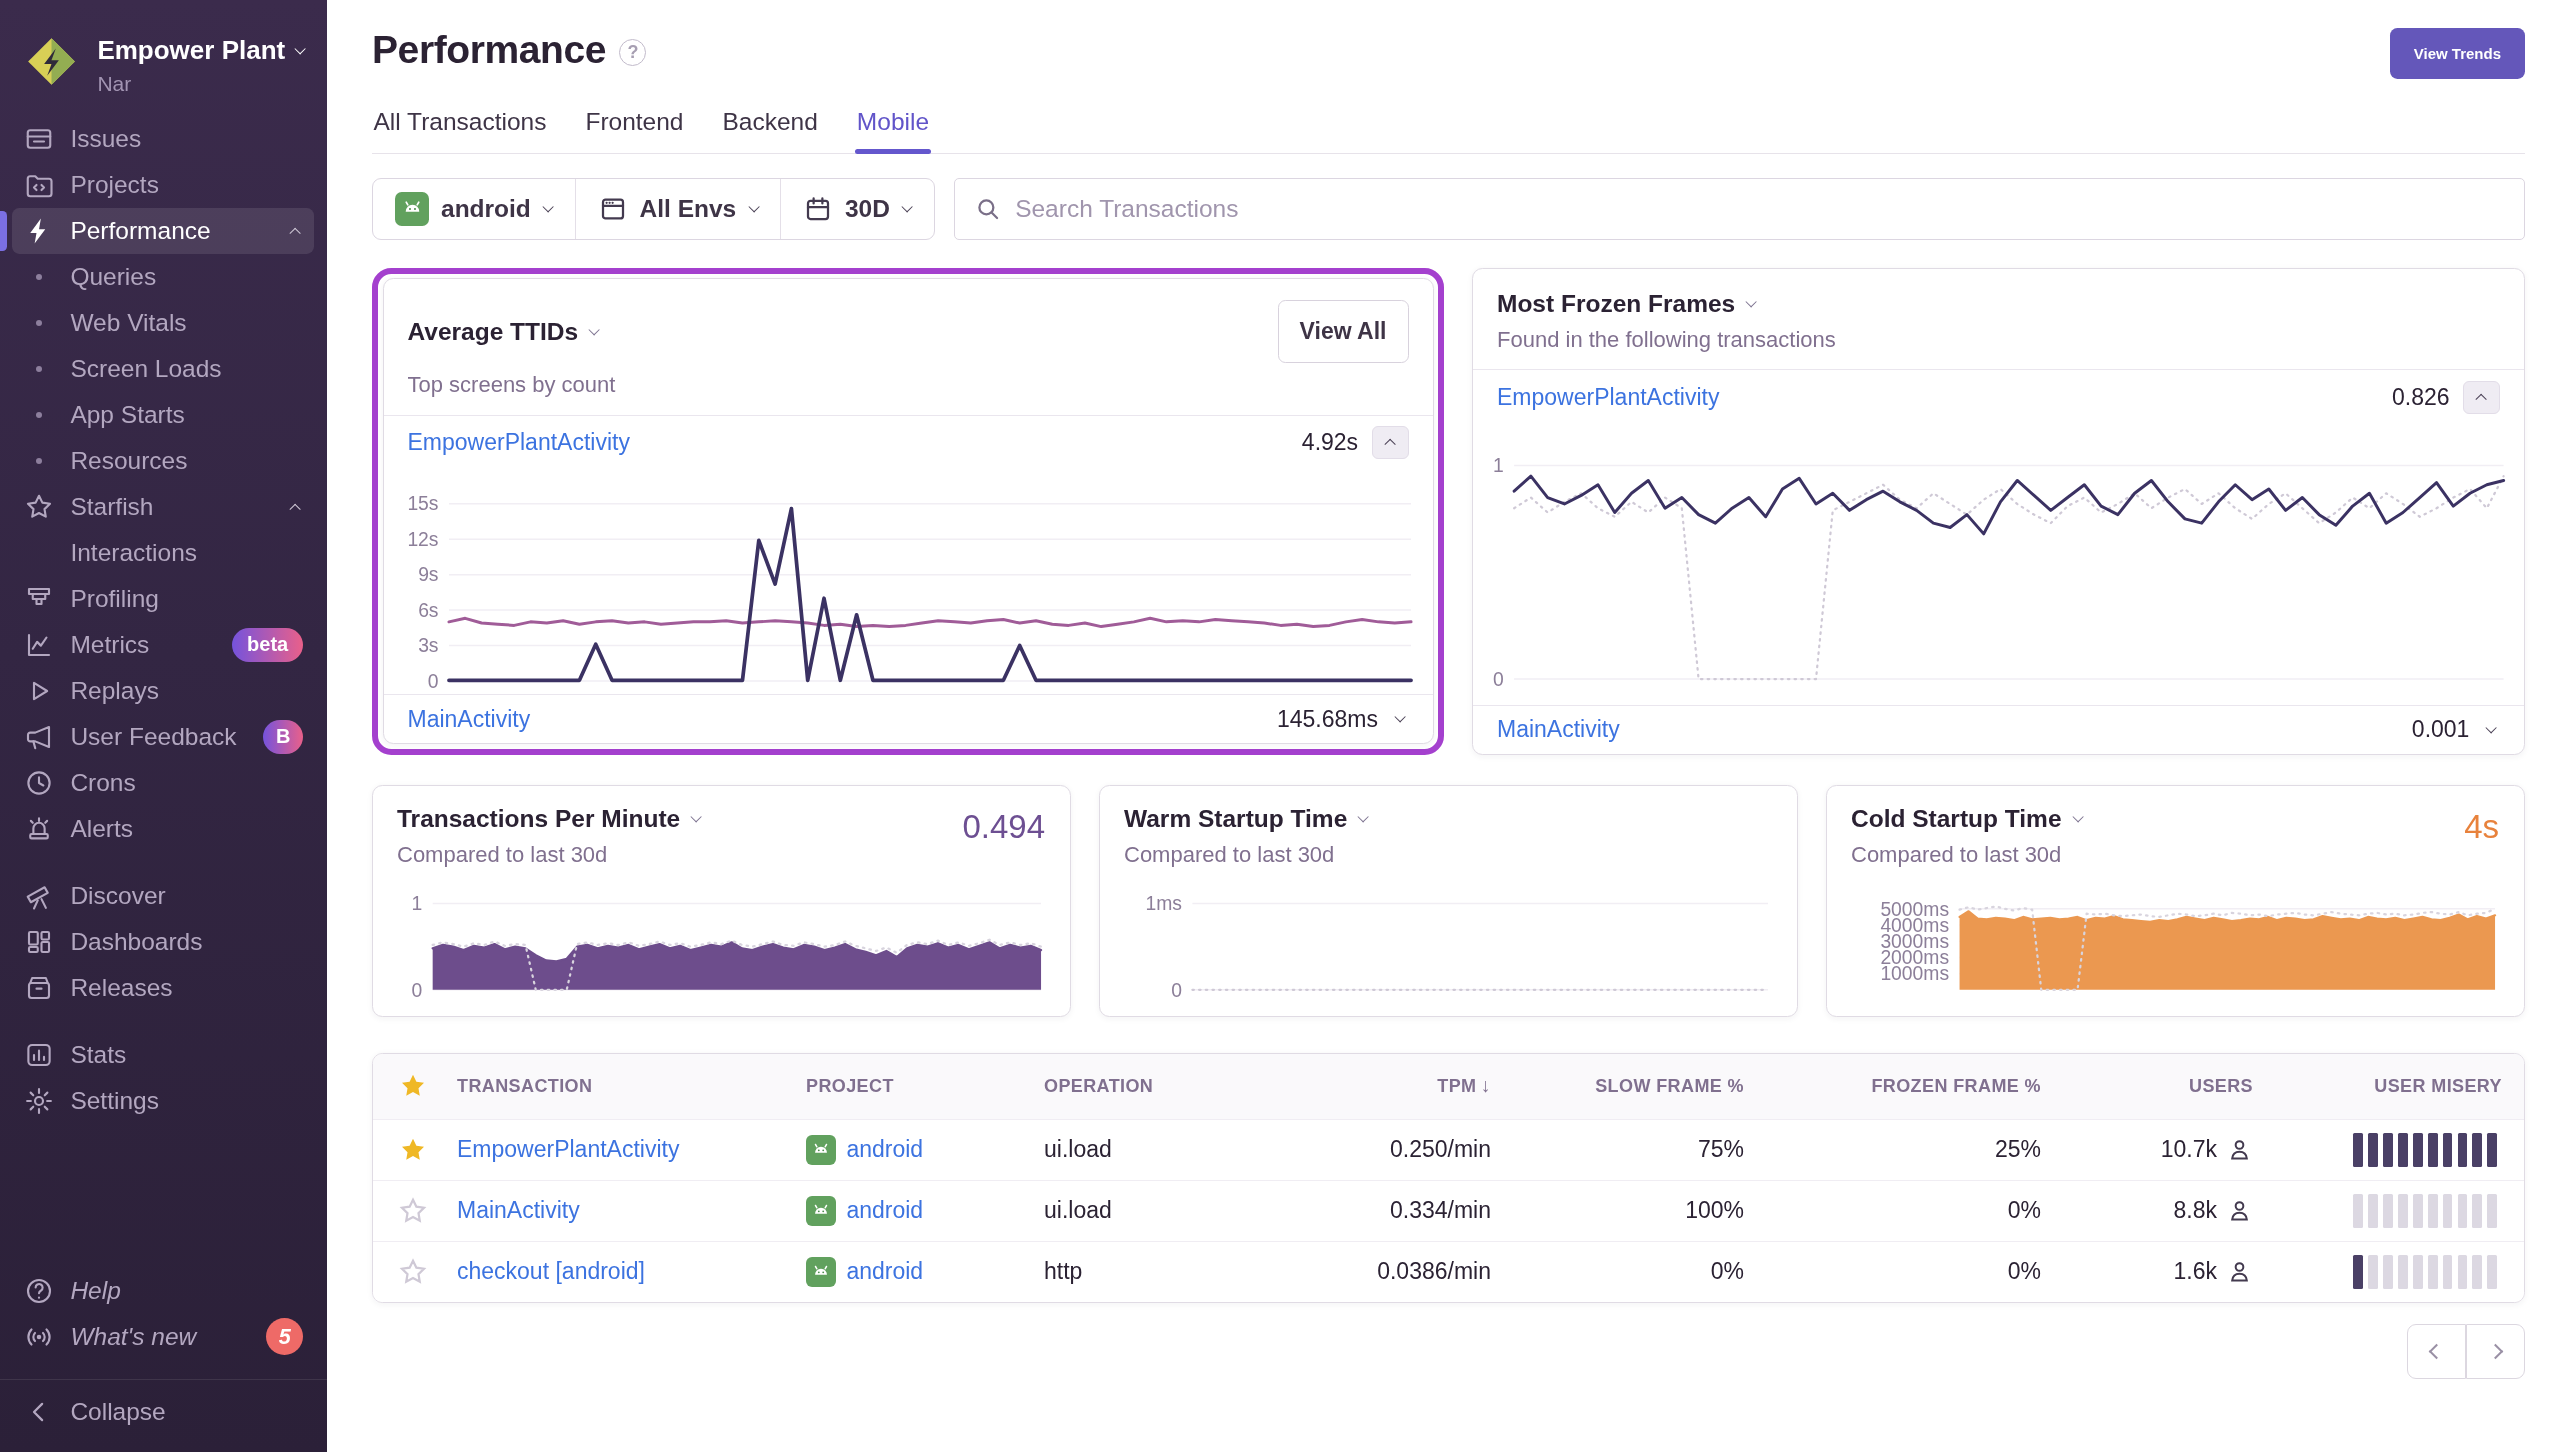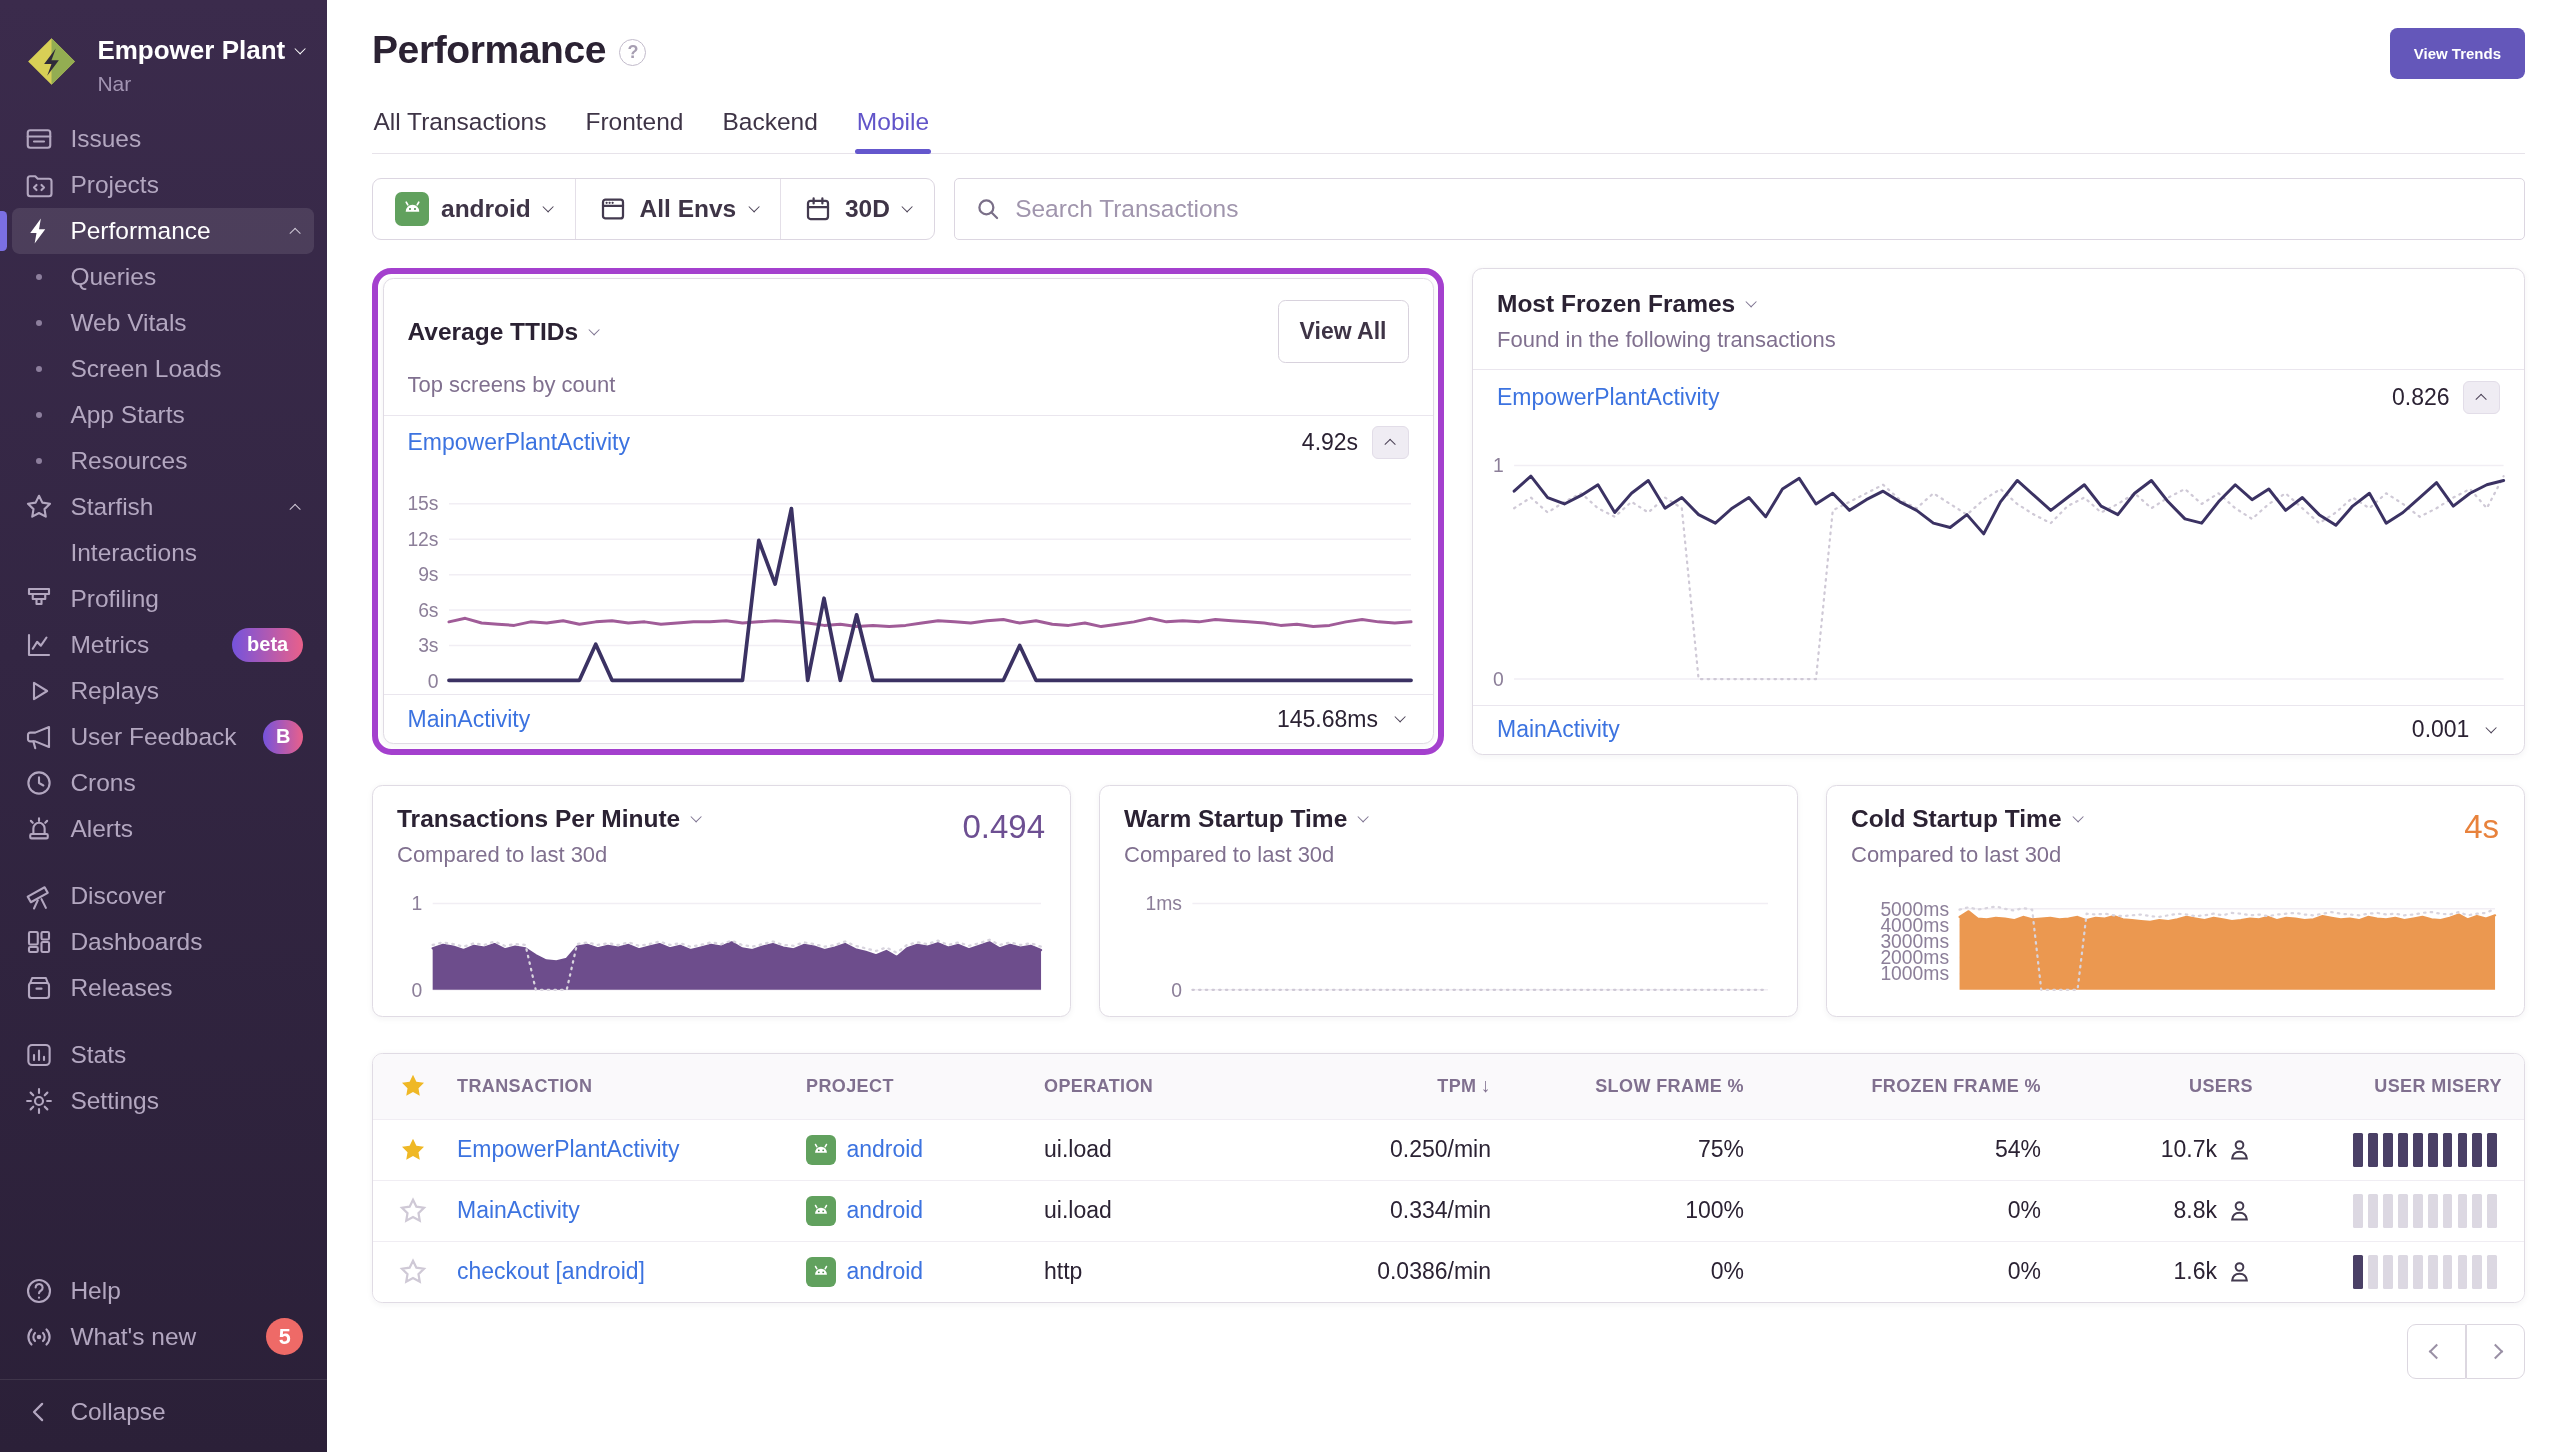--- a/index.html
+++ b/index.html
@@ -26,21 +26,21 @@
   .side-item.active .s-icon{color:#fff;}
   .active-bar{position:absolute;left:-12px;top:3px;width:6.7px;height:40px;background:#7b6fe3;border-radius:0 4.5px 4.5px 0;}
   .side-item .s-label{flex:1;overflow:hidden;text-overflow:ellipsis;}
   .side-item .chev{color:#cfc8d6;margin-right:4.5px;}
   .gap-before{margin-top:21px;}
   .badge{font-size:20px;font-weight:bold;color:#fff;display:inline-flex;align-items:center;justify-content:center;}
   .badge.gradient{background:linear-gradient(90deg,#7553dc,#e9608a);border-radius:743px;padding:3px 15px;height:34px;}
   .badge.gradient-round{background:linear-gradient(90deg,#7553dc,#e9608a);border-radius:743px;width:40px;height:34px;}
   .badge.red{background:#ee6a67;border-radius:50%;width:37px;height:37px;font-size:21.6px;}
   .side-spacer{flex:1;}
-  .side-foot{padding:0 13.4px 0 12px;}
+  .side-foot{padding:0 13.4px 0 12px;font-style:italic;}
   .collapse-wrap{border-top:0.7px solid rgba(255,255,255,.09);margin-top:19.3px;padding:9px 13.4px 18px 12px;}
 
   
   .chev{display:inline-block;width:10.4px;height:10.4px;border-right:2.2px solid currentColor;border-bottom:2.2px solid currentColor;
     transform:rotate(45deg) translate(-1.5px,-1.5px);}
   .chev.up{transform:rotate(-135deg) translate(-1.5px,-1.5px);}
   .chev.sm{width:8.2px;height:8.2px;border-width:1.9px;}
 
   
   .main{flex:1;height:1453px;display:flex;flex-direction:column;background:#fff;min-width:0;}
@@ -590,21 +590,21 @@
                 <path d="M7.5 8.5 6 6M16.5 8.5 18 6"></path>
                 <circle cx="9.6" cy="12.4" r="1" fill="#4e8d4e" stroke="none"></circle>
                 <circle cx="14.4" cy="12.4" r="1" fill="#4e8d4e" stroke="none"></circle>
               </svg>
             </span>
             <span style="color: rgb(60, 115, 224);">android</span>
           </span>
           <span class="cell">ui.load</span>
           <span class="cell right">0.250/min</span>
           <span class="cell right">75%</span>
-          <span class="cell right">54%</span>
+          <span class="cell right">25%</span>
           <span class="cell users-cell">
             <span>10.7k</span>
             <span style="display: flex;">
               <svg viewBox="0 0 24 24" fill="none" stroke="currentColor" stroke-width="1.8" stroke-linecap="round">
                 <circle cx="12" cy="8" r="3.4"></circle>
                 <path d="M5.5 20c.4-3.8 3-6 6.5-6s6.1 2.2 6.5 6z"></path>
               </svg>
             </span>
           </span>
           <span class="cell misery-cell">

